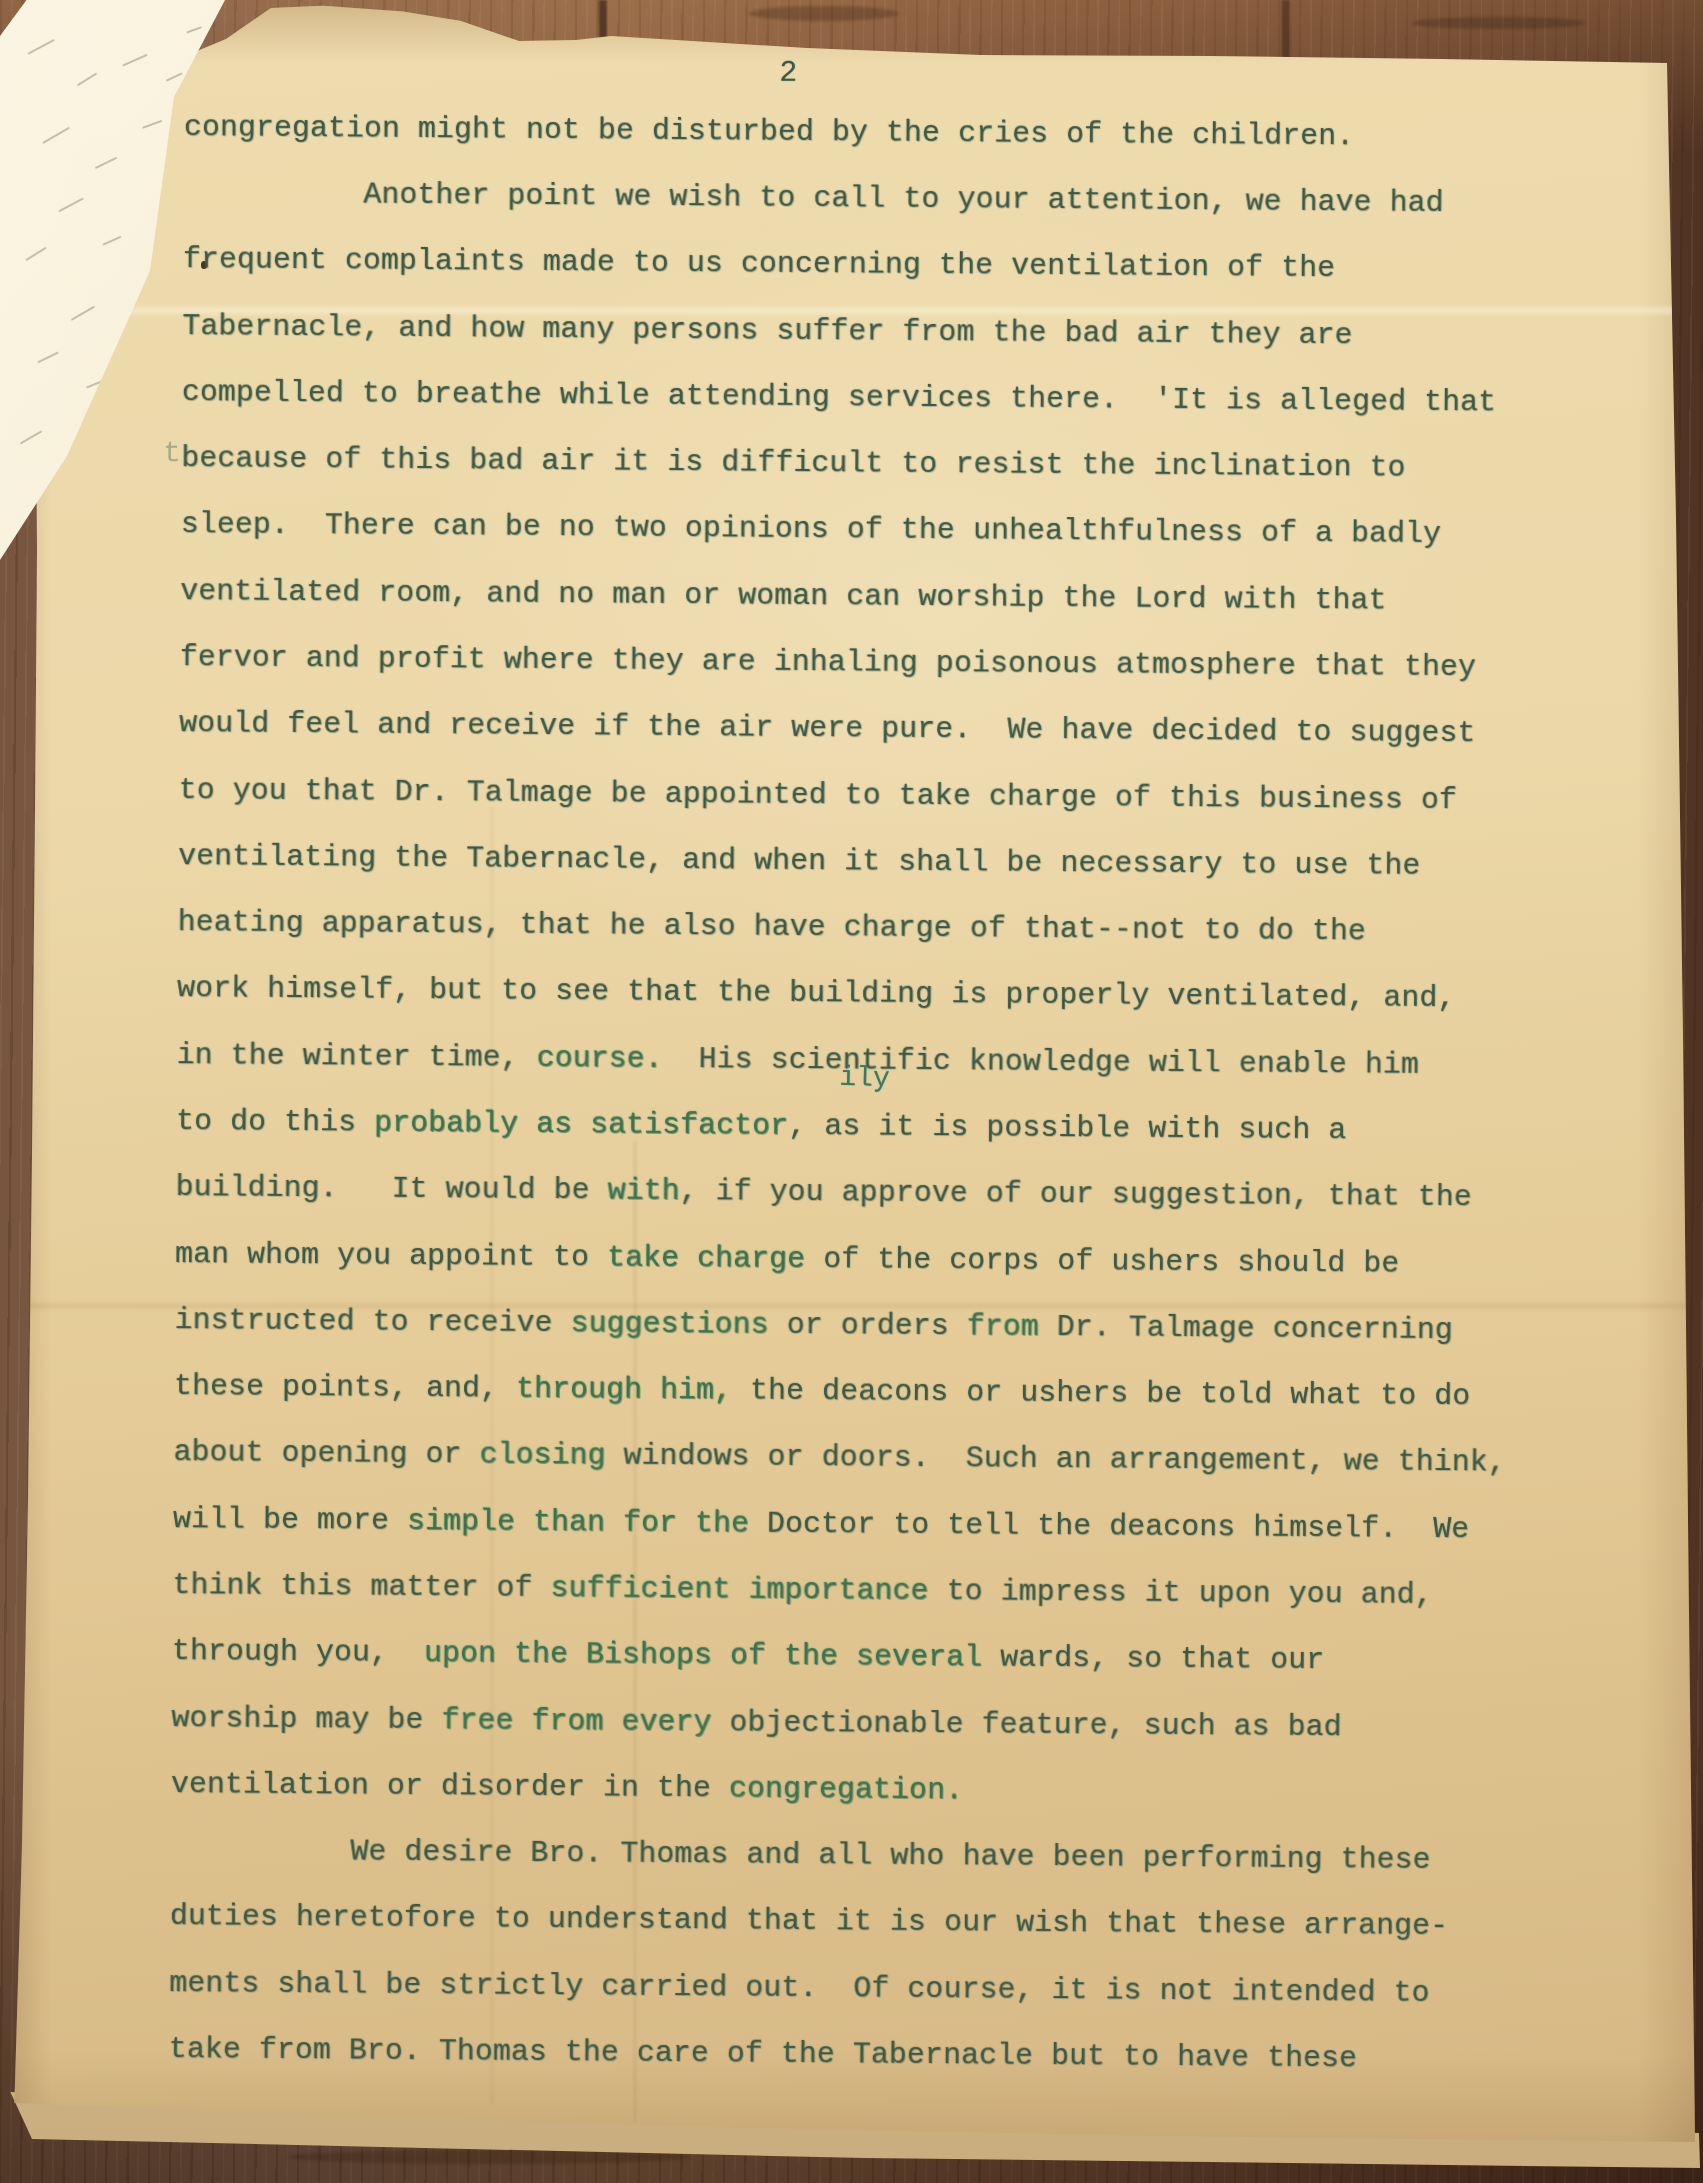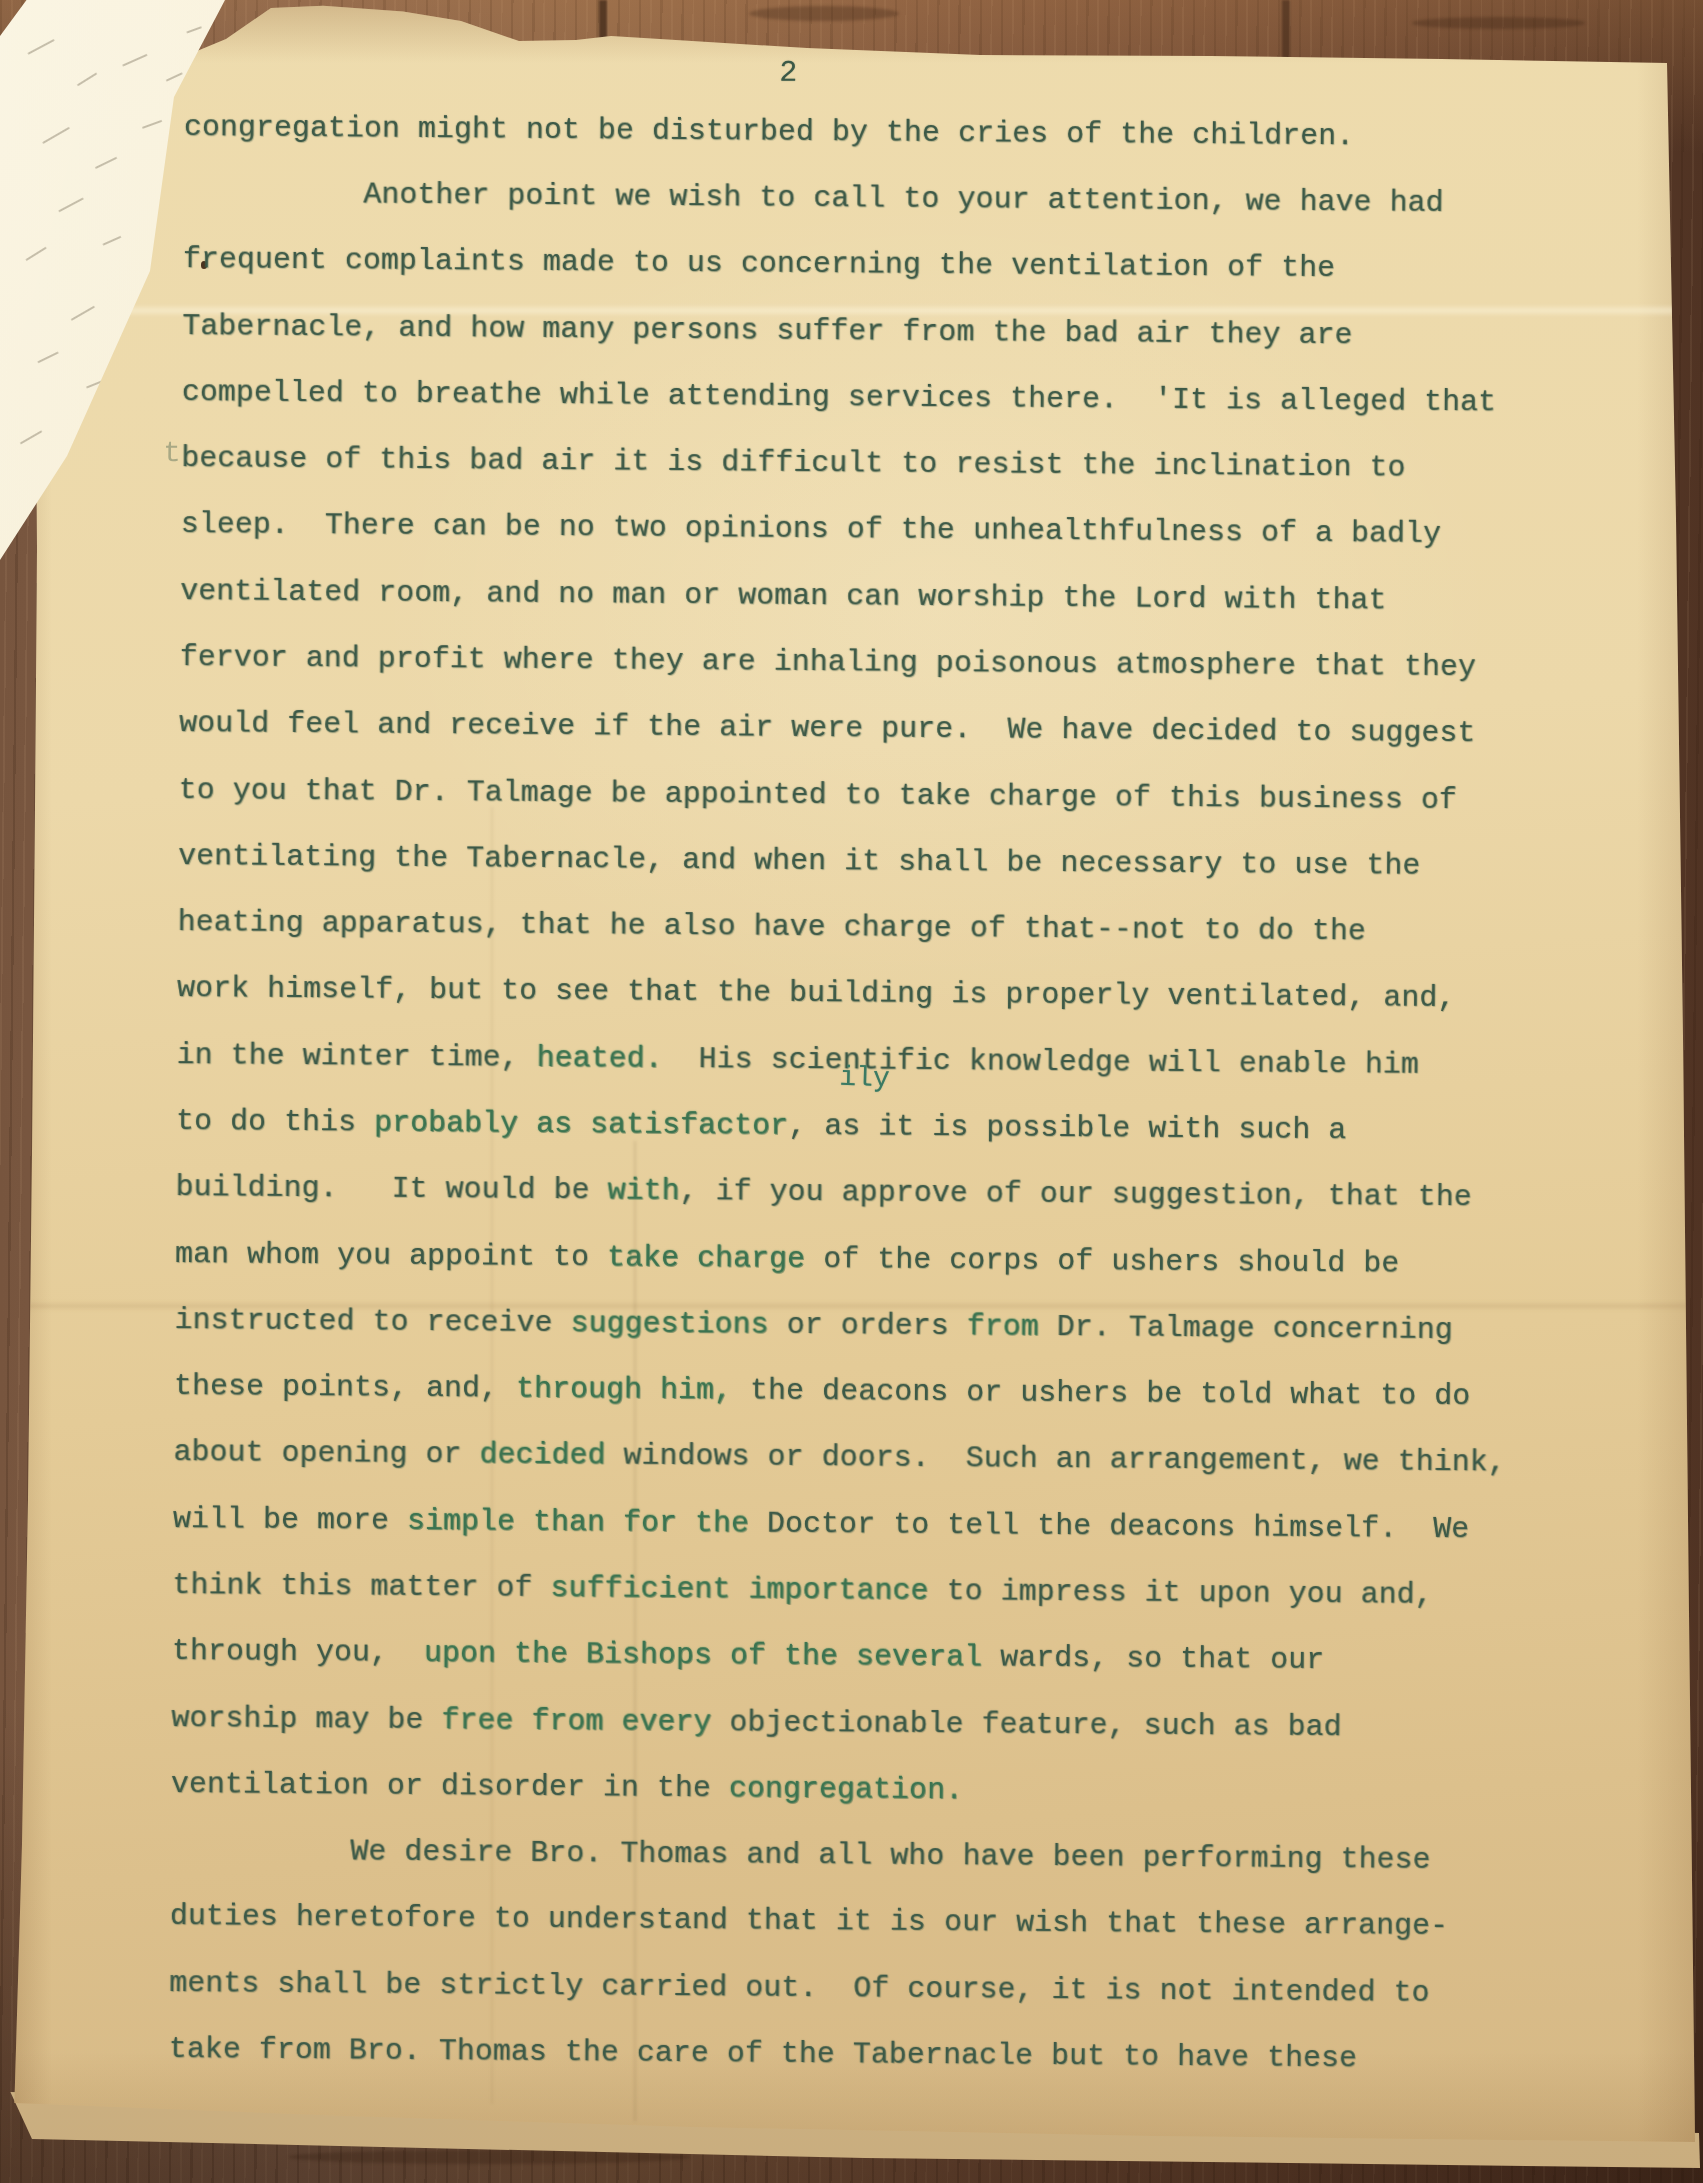--- a/index.html
+++ b/index.html
@@ -116,27 +116,27 @@
           <div class="typed-line" style="top: 369px;">compelled to breathe while attending services there.  'It is alleged that</div>
           <div class="typed-line" style="top: 435px;">because of this bad air it is difficult to resist the inclination to</div>
           <div class="typed-line" style="top: 501px;">sleep.  There can be no two opinions of the unhealthfulness of a badly</div>
           <div class="typed-line" style="top: 568px;">ventilated room, and no man or woman can worship the Lord with that</div>
           <div class="typed-line" style="top: 634px;">fervor and profit where they are inhaling poisonous atmosphere that they</div>
           <div class="typed-line" style="top: 700px;">would feel and receive if the air were pure.  We have decided to suggest</div>
           <div class="typed-line" style="top: 767px;">to you that Dr. Talmage be appointed to take charge of this business of</div>
           <div class="typed-line" style="top: 833px;">ventilating the Tabernacle, and when it shall be necessary to use the</div>
           <div class="typed-line" style="top: 899px;">heating apparatus, that he also have charge of that--not to do the</div>
           <div class="typed-line" style="top: 965px;">work himself, but to see that the building is properly ventilated, and,</div>
-          <div class="typed-line" style="top: 1032px;">in the winter time, <span class="ov">heated.</span>  His scientific knowledge will enable him</div>
+          <div class="typed-line" style="top: 1032px;">in the winter time, <span class="ov">course.</span>  His scientific knowledge will enable him</div>
           <div class="typed-line" style="top: 1098px;">to do this <span class="ov">probably as satisfactor</span>, as it is possible with such a</div>
           <div class="typed-line" style="top: 1164px;">building.   It would be <span class="ov">with</span>, if you approve of our suggestion, that the</div>
           <div class="typed-line" style="top: 1231px;">man whom you appoint to <span class="ov">take charge</span> of the corps of ushers should be</div>
           <div class="typed-line" style="top: 1297px;">instructed to receive <span class="ov">suggestions</span> or orders <span class="ov">from</span> Dr. Talmage concerning</div>
           <div class="typed-line" style="top: 1363px;">these points, and, <span class="ov">through him,</span> the deacons or ushers be told what to do</div>
-          <div class="typed-line" style="top: 1429px;">about opening or <span class="ov">decided</span> windows or doors.  Such an arrangement, we think,</div>
+          <div class="typed-line" style="top: 1429px;">about opening or <span class="ov">closing</span> windows or doors.  Such an arrangement, we think,</div>
           <div class="typed-line" style="top: 1496px;">will be more <span class="ov">simple than for the</span> Doctor to tell the deacons himself.  We</div>
           <div class="typed-line" style="top: 1562px;">think this matter of <span class="ov">sufficient importance</span> to impress it upon you and,</div>
           <div class="typed-line" style="top: 1628px;">through you,  <span class="ov">upon the Bishops of the several</span> wards, so that our</div>
           <div class="typed-line" style="top: 1695px;">worship may be <span class="ov">free from every</span> objectionable feature, such as bad</div>
           <div class="typed-line" style="top: 1761px;">ventilation or disorder in the <span class="ov">congregation.</span></div>
           <div class="typed-line" style="top: 1827px;">          We desire Bro. Thomas and all who have been performing these</div>
           <div class="typed-line" style="top: 1893px;">duties heretofore to understand that it is our wish that these arrange-</div>
           <div class="typed-line" style="top: 1960px;">ments shall be strictly carried out.  Of course, it is not intended to</div>
           <div class="typed-line" style="top: 2026px;">take from Bro. Thomas the care of the Tabernacle but to have these</div>
         </div>

